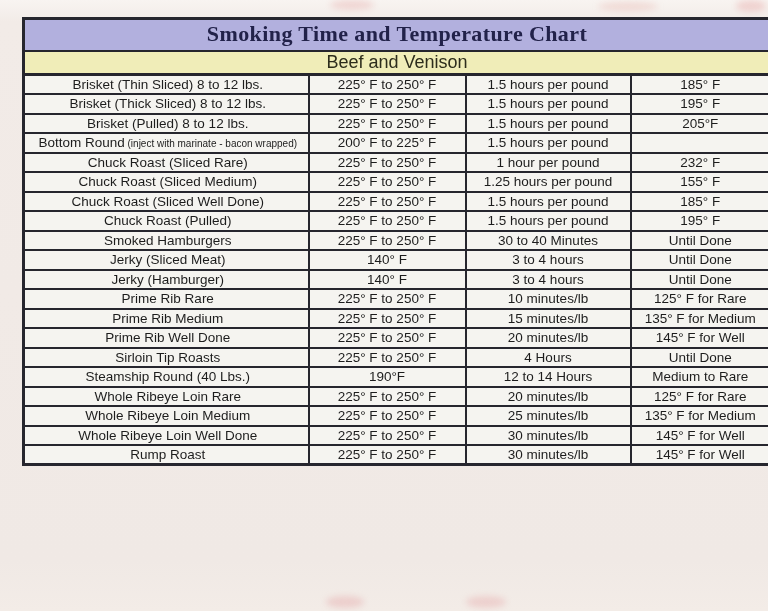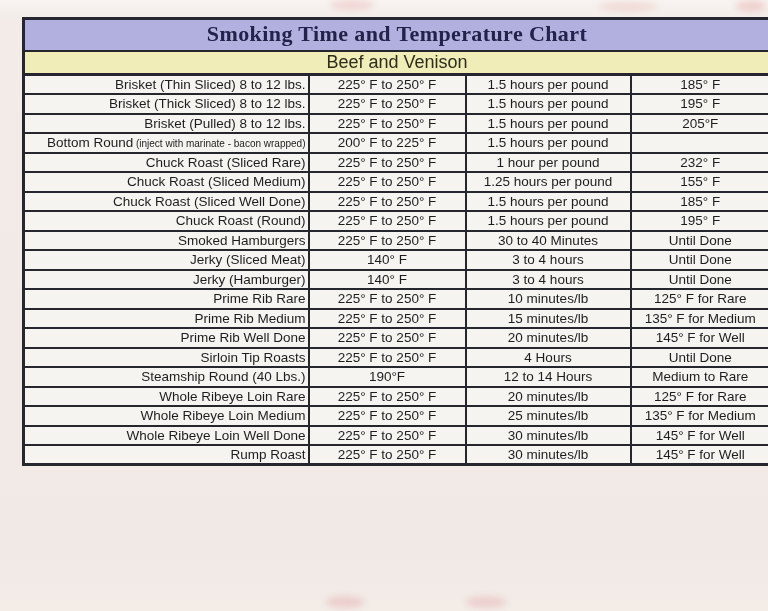--- a/index.html
+++ b/index.html
@@ -74,21 +74,21 @@
     border:2px solid var(--border);
     height:19.5px;
     font-size:13.5px;
     text-align:center;
     padding:0 2px;
     white-space:nowrap;
     overflow:hidden;
     color:var(--text);
   }
   tbody.data td.item{
-    text-align:right;
+    text-align:center;
     padding-left:5px;
   }
   tbody.data td .note{
     font-size:10px;
     letter-spacing:0;
   }
 </style>
 </head>
 <body>
 
@@ -150,21 +150,21 @@
     <td>1.25 hours per pound</td>
     <td>155° F</td>
   </tr>
       <tr>
     <td class="item">Chuck Roast (Sliced Well Done)</td>
     <td>225° F to 250° F</td>
     <td>1.5 hours per pound</td>
     <td>185° F</td>
   </tr>
       <tr>
-    <td class="item">Chuck Roast (Round)</td>
+    <td class="item">Chuck Roast (Pulled)</td>
     <td>225° F to 250° F</td>
     <td>1.5 hours per pound</td>
     <td>195° F</td>
   </tr>
       <tr>
     <td class="item">Smoked Hamburgers</td>
     <td>225° F to 250° F</td>
     <td>30 to 40 Minutes</td>
     <td>Until Done</td>
   </tr>

